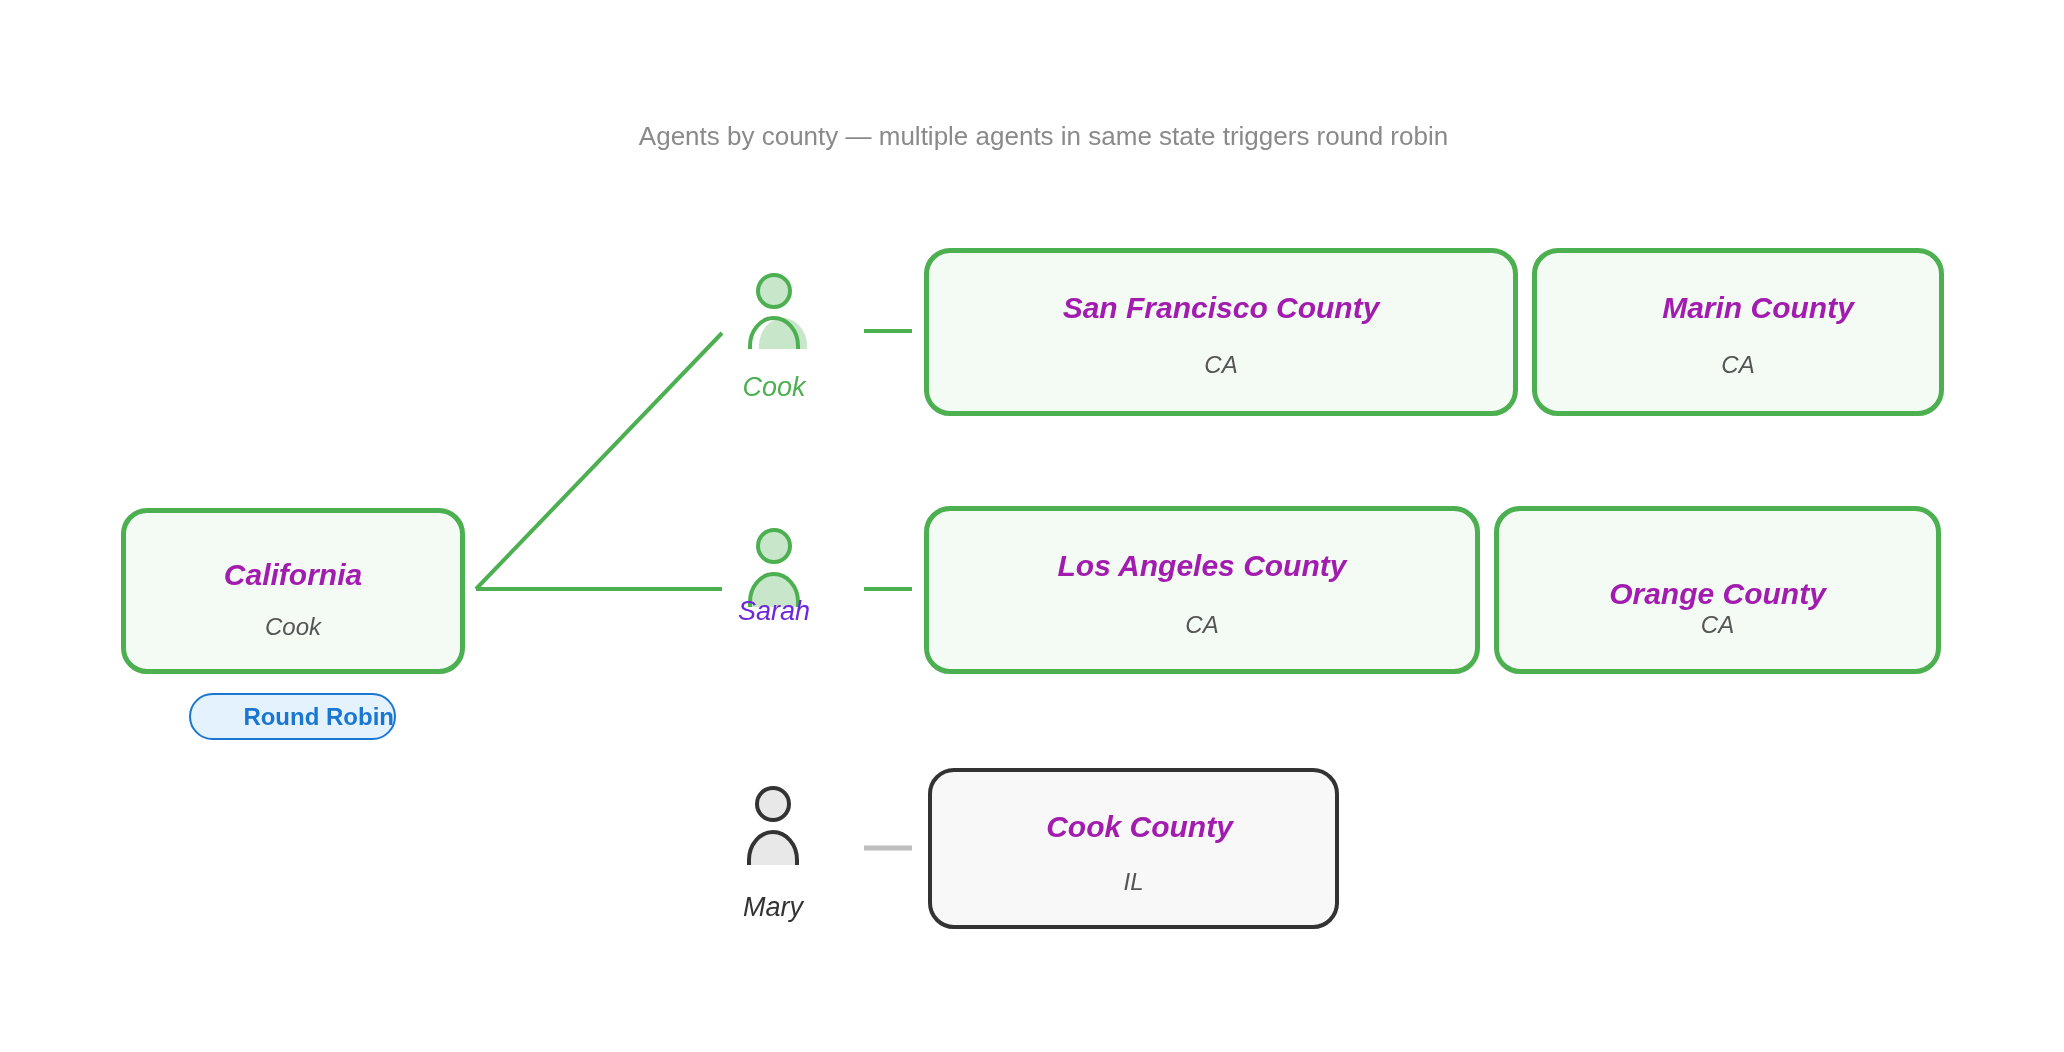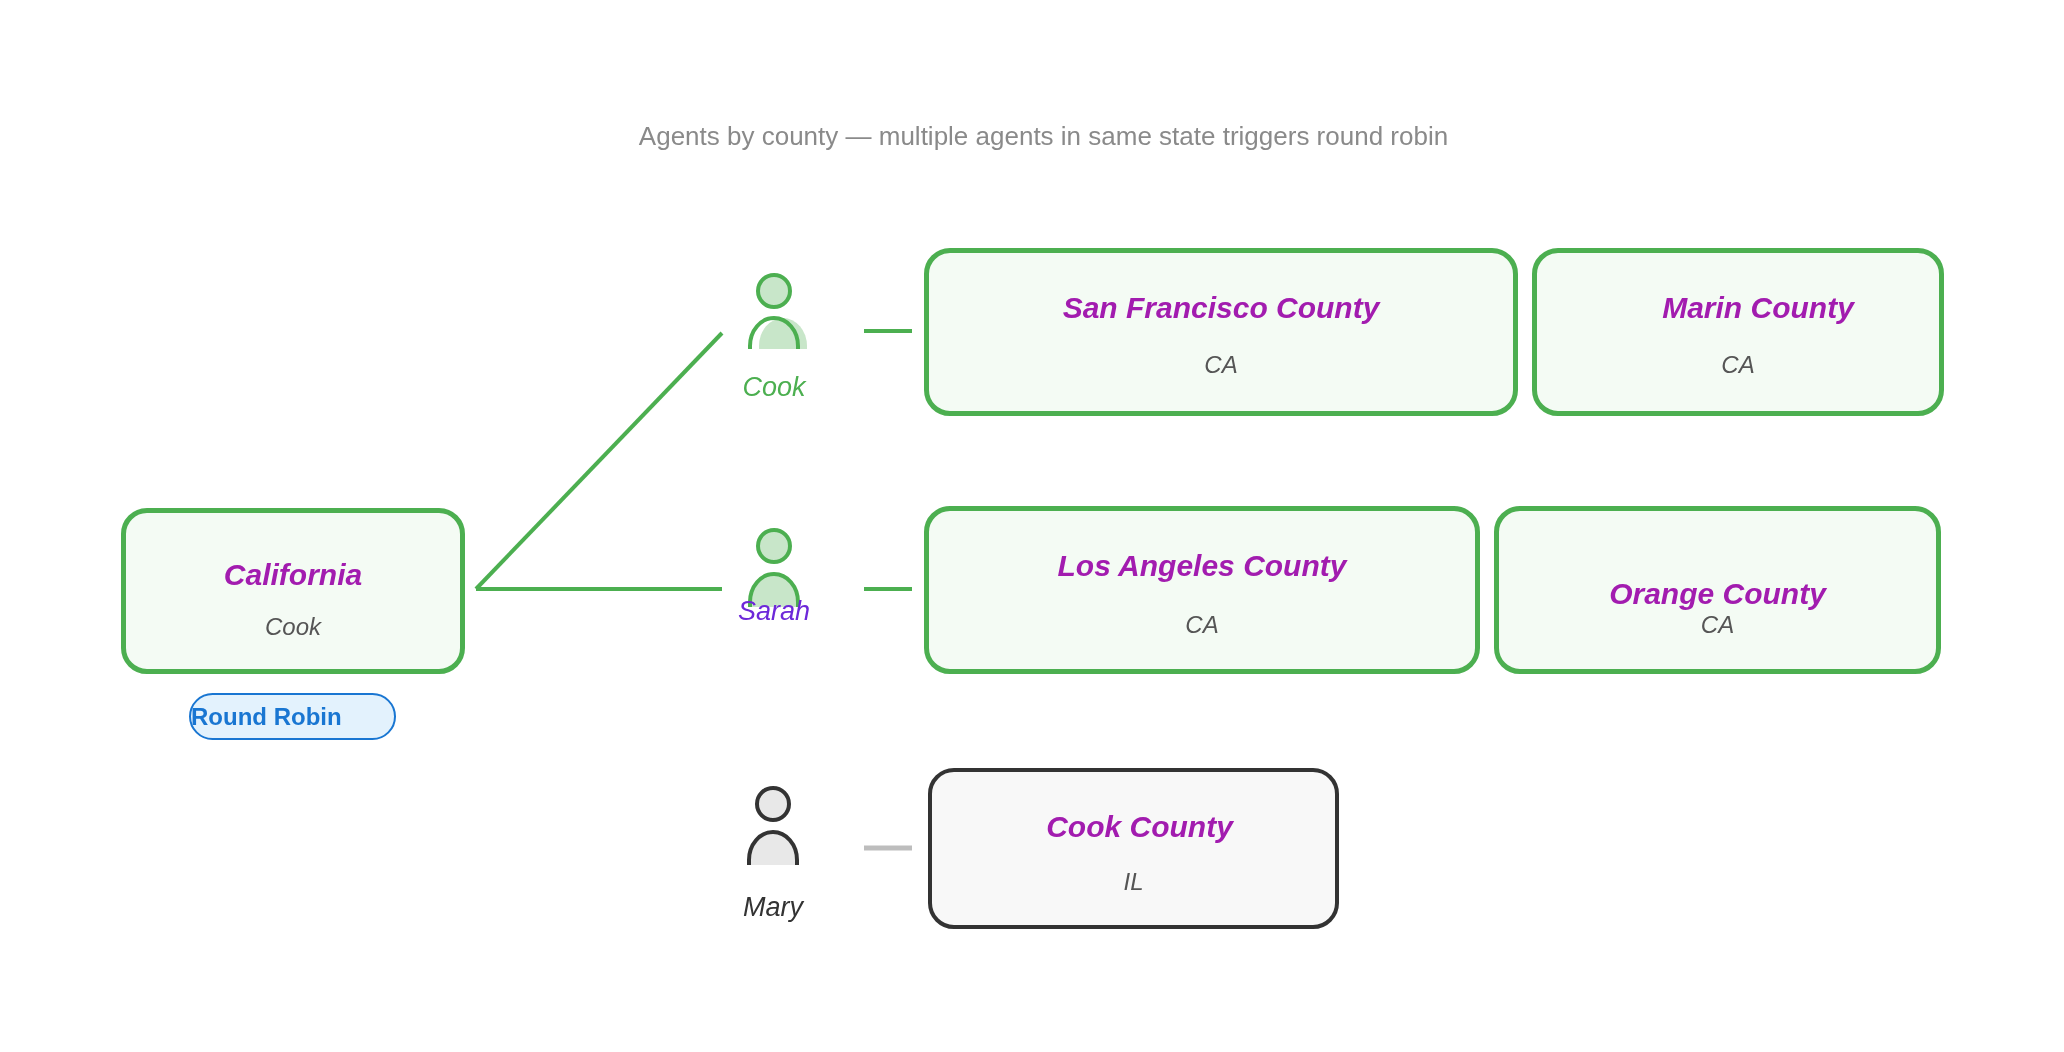--- a/index.html
+++ b/index.html
@@ -9,21 +9,21 @@
              font-size:26px; color:#8a8a8a; }
     .node { position:absolute; box-sizing:border-box; border:5px solid #4caf50;
             border-radius:26px; background:#f4fbf4; text-align:center; }
     .node.gray { border-color:#333333; background:#f8f8f8; border-width:4px; }
     .node .name { position:absolute; left:0; right:0; font-size:30px; font-weight:bold;
                   font-style:italic; color:#a21caf; white-space:nowrap; }
     .node .sub { position:absolute; left:0; right:0; font-size:24px; font-style:italic;
                  color:#555555; }
     .badge { position:absolute; left:189px; top:693px; width:207px; height:47px; box-sizing:border-box;
              border:2px solid #1976d2; background:#e3f2fd; border-radius:24px; color:#1976d2;
-             font-weight:bold; font-size:24px; text-align:left; line-height:43px; }
+             font-weight:bold; font-size:24px; text-align:right; line-height:43px; }
     .agent-label { position:absolute; width:120px; text-align:center; font-size:27px; font-style:italic; }
     svg.lines { position:absolute; left:0; top:0; }
   </style>
 </head>
 <body>
 
 <div class="title">Agents by county — multiple agents in same state triggers round robin</div>
 
 <svg class="lines" width="2064" height="1052">
 

